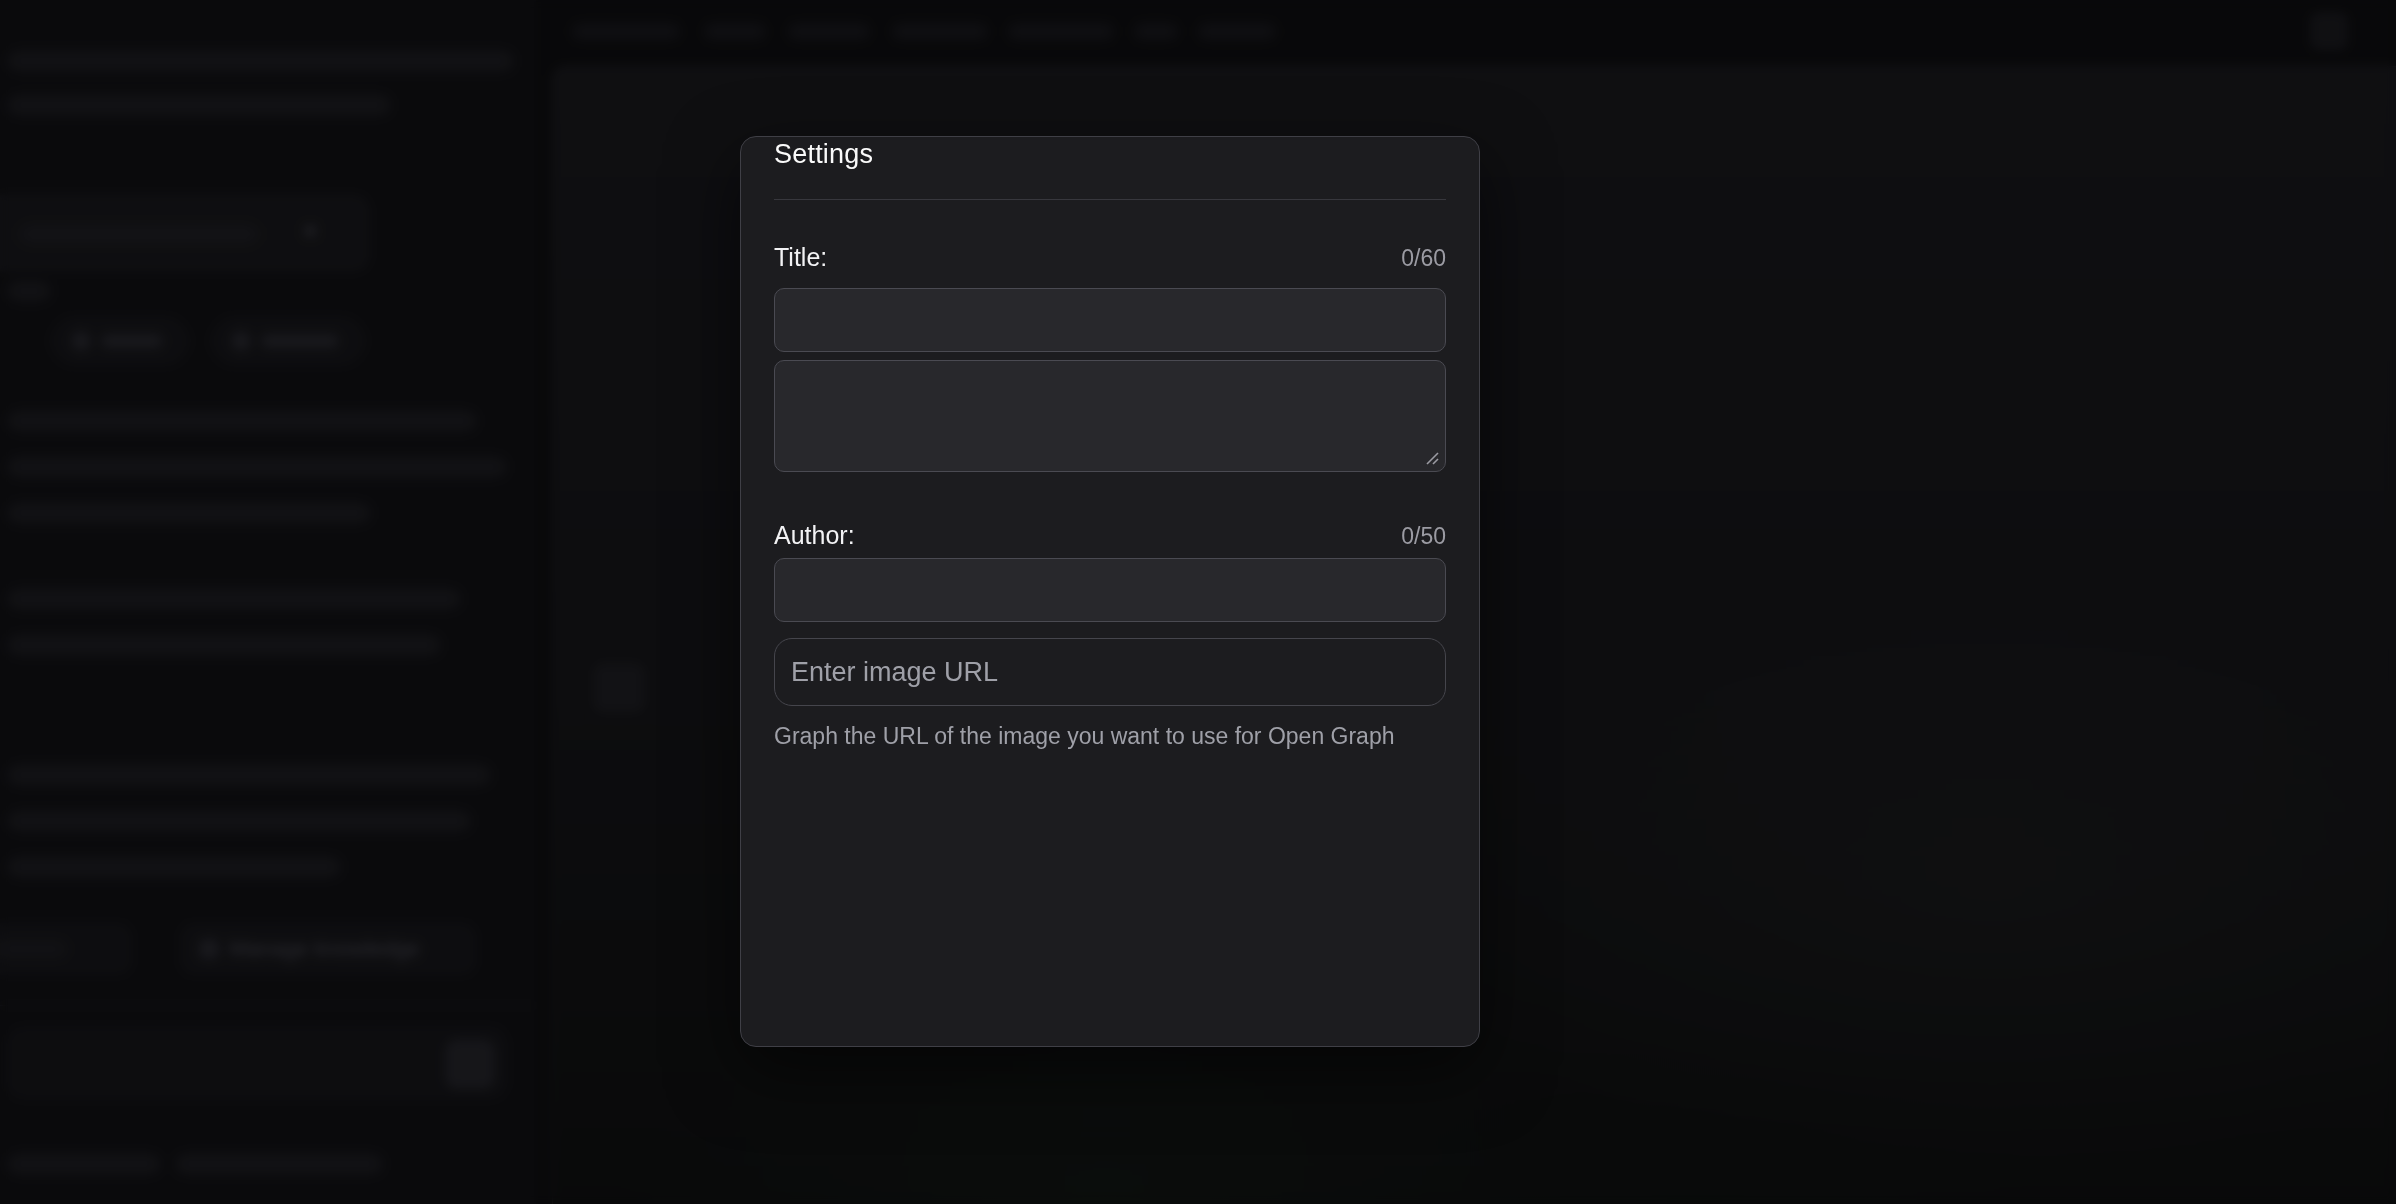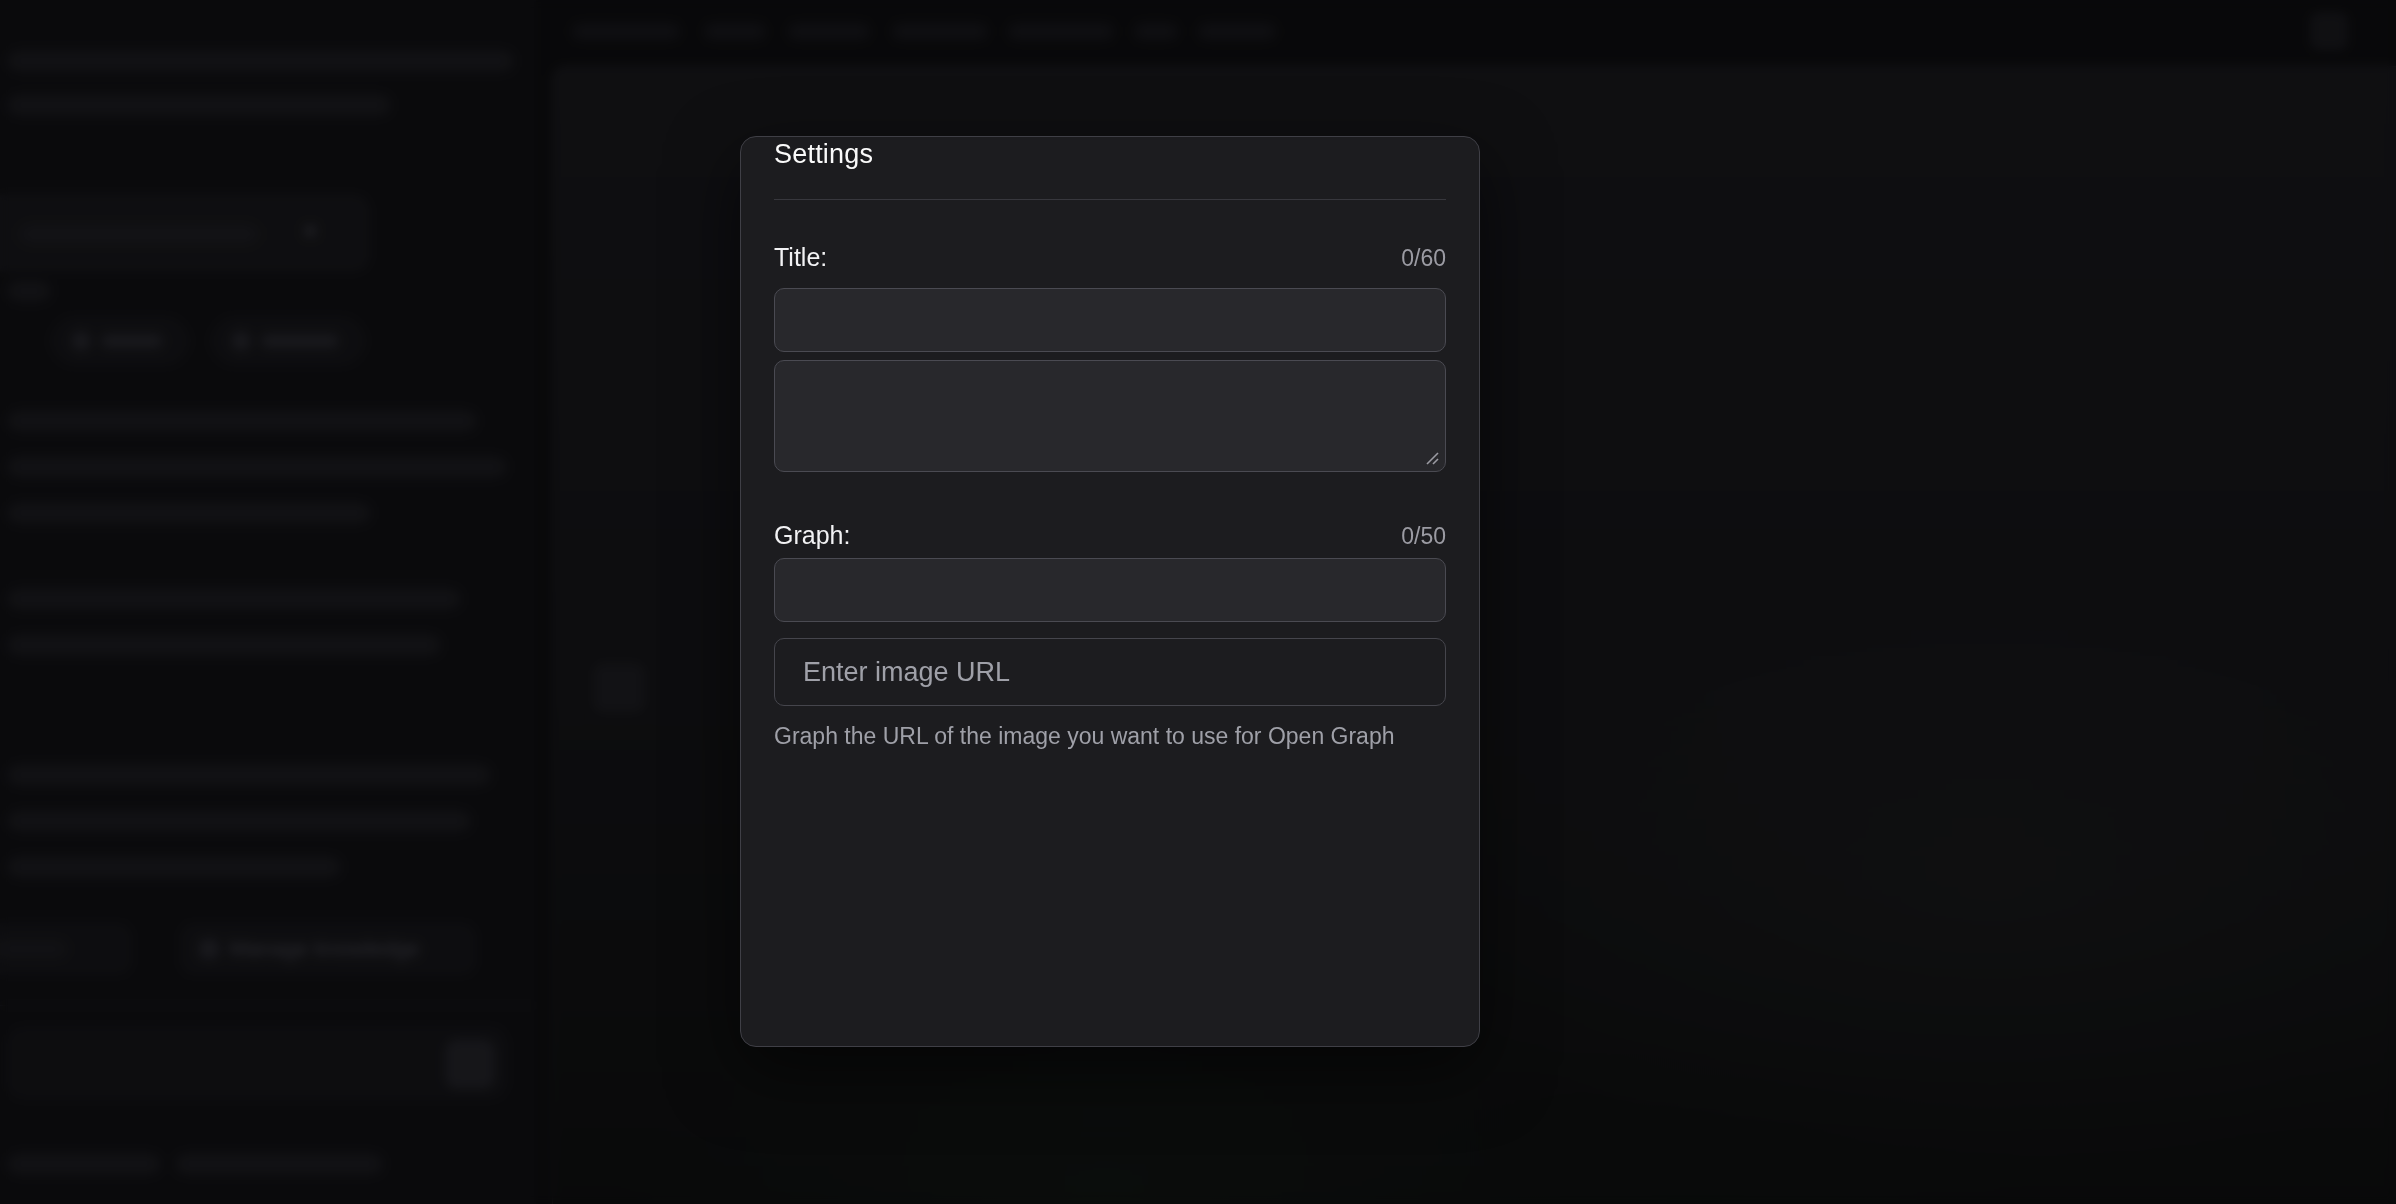--- a/index.html
+++ b/index.html
@@ -123,22 +123,22 @@
   .text-area {
     width: 100%; height: 112px; resize: none;
     background: #28282c; border: 1px solid #4a4a52; border-radius: 10px;
     color: #f2f2f4; font-size: 26px; padding: 12px 18px; outline: none;
     font-family: "Liberation Sans", sans-serif; display: block;
   }
   .resize-grip { position: absolute; right: 7px; bottom: 7px; width: 15px; height: 15px; }
 
   .url-input {
     width: 100%; height: 68px;
-    background: transparent; border: 1px solid #45454c; border-radius: 10px;
-    color: #f2f2f4; font-size: 27px; padding: 0 28px; outline: none;
+    background: transparent; border: 1px solid #45454c; border-radius: 18px;
+    color: #f2f2f4; font-size: 27px; padding: 0 16px; outline: none;
     font-family: "Liberation Sans", sans-serif;
   }
   .url-input::placeholder, .text-input::placeholder { color: #9fa0a8; opacity: 1; }
 
   .helper-text { margin-top: 16px; font-size: 23px; line-height: 28px; color: #9fa0a8; }
 
   .btn-row { margin-top: 36px; display: flex; justify-content: flex-end; gap: 14px; }
   .btn {
     height: 54px; border-radius: 10px; font-size: 25px;
     font-family: "Liberation Sans", sans-serif;
@@ -234,21 +234,21 @@
 
   <div class="textarea-wrap mt-8">
     <textarea class="text-area" style=""></textarea>
     <svg class="resize-grip" viewBox="0 0 15 15">
       <line x1="3" y1="14" x2="14" y2="3" stroke="#9b9ba3" stroke-width="1.6"></line>
       <line x1="9" y1="14" x2="14" y2="9" stroke="#9b9ba3" stroke-width="1.6"></line>
     </svg>
   </div>
 
   <div class="label-row mt-48">
-    <span class="field-label">Graph:</span>
+    <span class="field-label">Author:</span>
     <span class="field-counter">0/50</span>
   </div>
   <input class="text-input mt-8" type="text" value="" style="">
 
   <input class="url-input mt-16" type="text" placeholder="Enter image URL" style="">
   <div class="helper-text">Graph the URL of the image you want to use for Open Graph</div>
 
 </div>
 
 </body></html>

